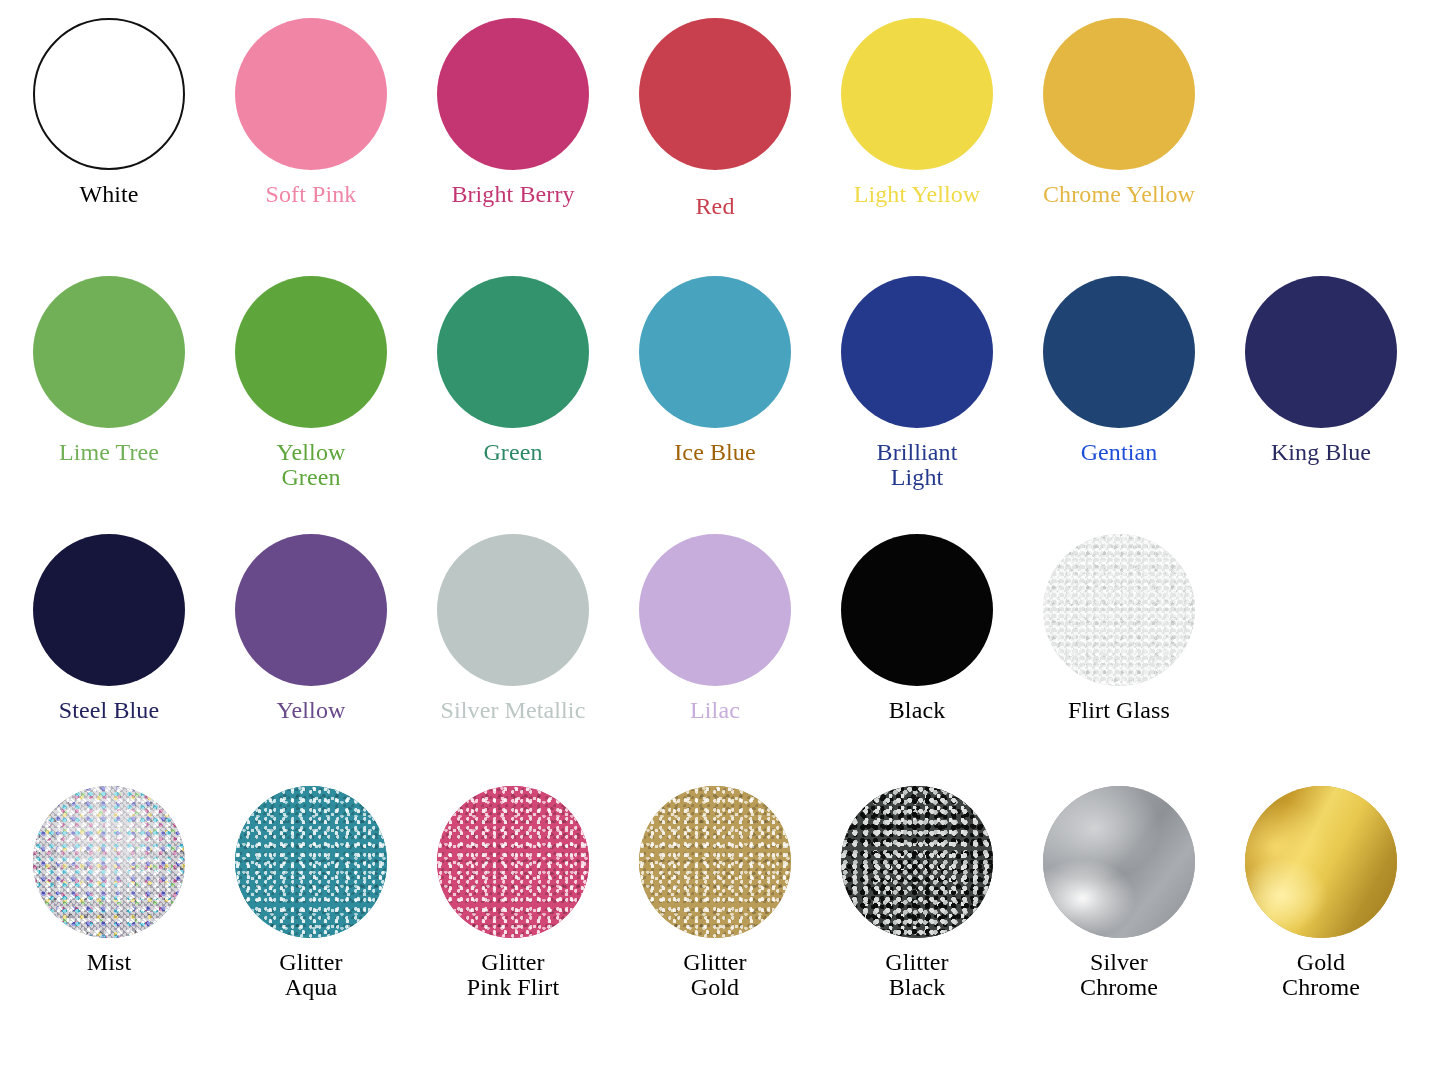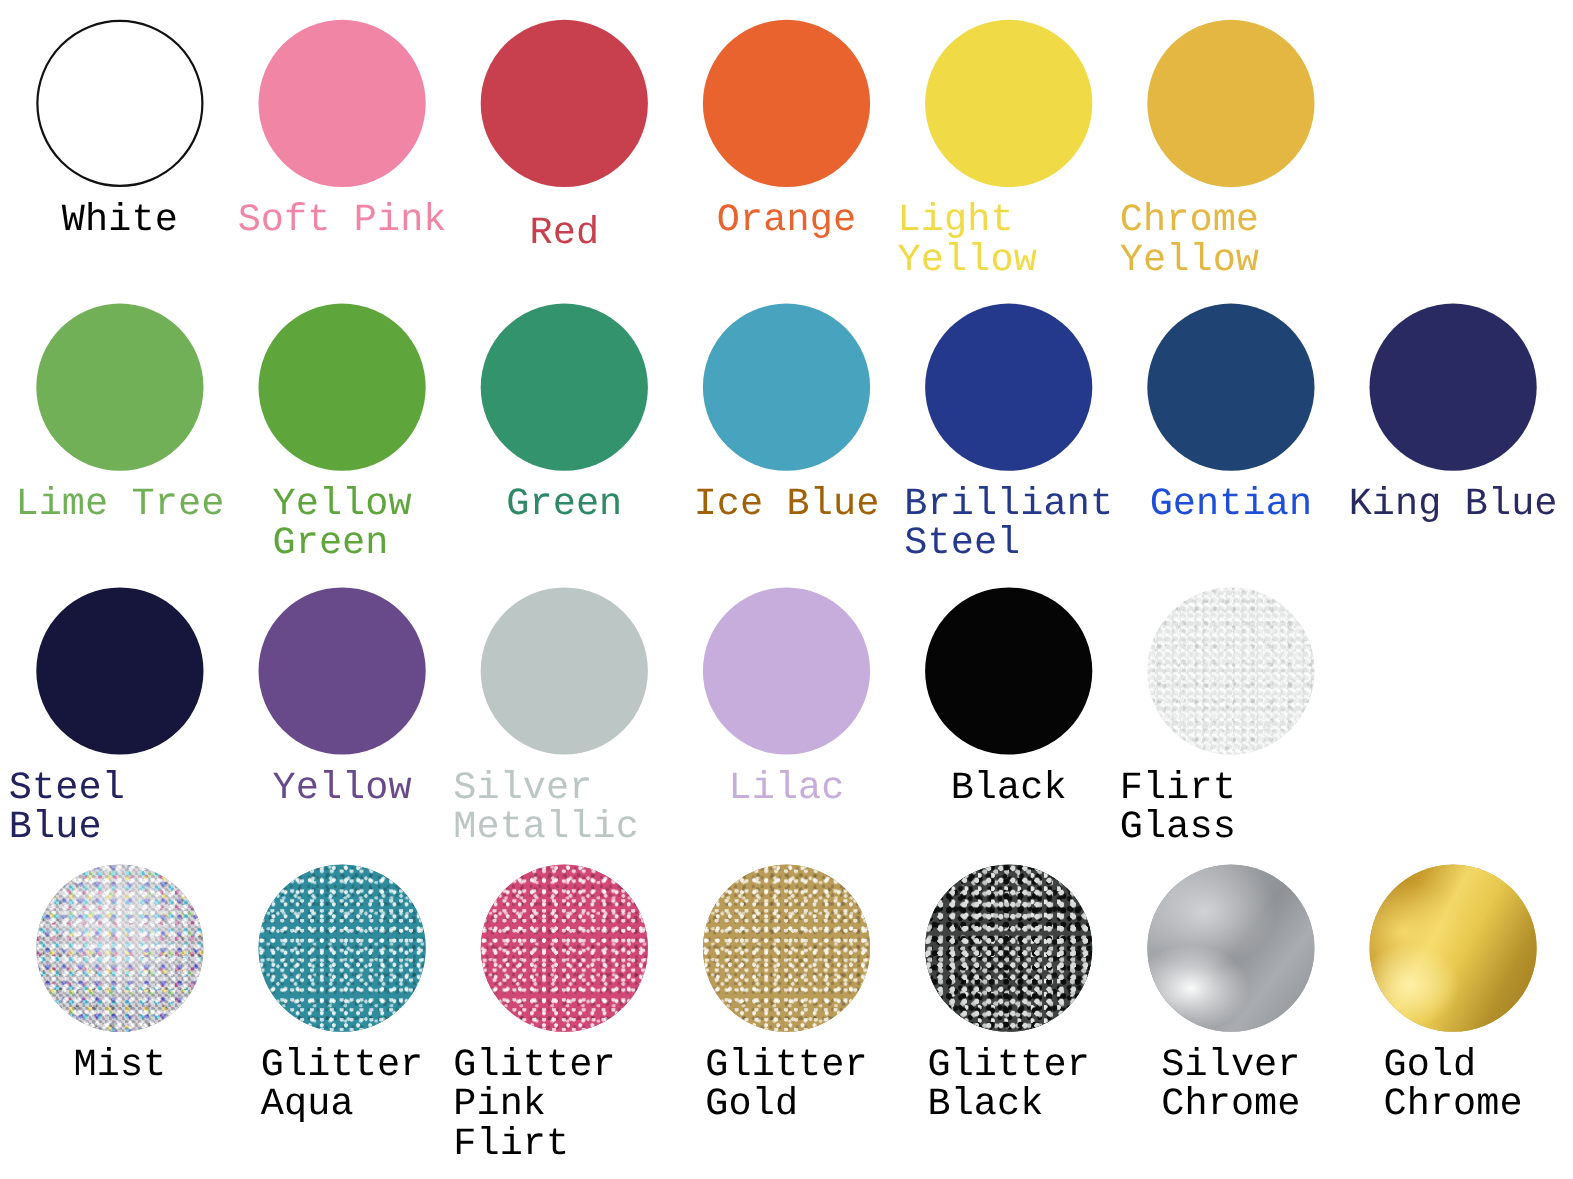--- a/index.html
+++ b/index.html
@@ -48,25 +48,26 @@
     flex: none;
   }
   .swatch.outlined {
     border: 2.2px solid #111111;
     width: 148px;
     height: 148px;
   }
 
   .label {
     margin-top: 12px;
-    font-size: 35px;
+    font-size: 24px;
     line-height: 1.03;
+    text-align: center;
     letter-spacing: 0.1px;
     white-space: pre-line;
-    font-family: Liberation Mono, monospace;
+    font-family: Liberation Serif, serif;
   }
 
   
   .tex {
     position: absolute;
     inset: 0;
   }
 
   
   .tex-etched {
@@ -163,26 +164,26 @@
     <div class="row row-1">
       <div class="cell">
         <div class="swatch outlined" style="background-color: rgb(255, 255, 255);"></div>
         <div class="label" style="color: rgb(0, 0, 0);">White</div>
       </div>
       <div class="cell">
         <div class="swatch" style="background-color: rgb(241, 133, 165);"></div>
         <div class="label" style="color: rgb(241, 133, 165);">Soft Pink</div>
       </div>
       <div class="cell">
+        <div class="swatch" style="background-color: rgb(196, 54, 114);"></div>
+        <div class="label" style="color: rgb(196, 54, 114);">Bright Berry</div>
+      </div>
+      <div class="cell">
         <div class="swatch" style="background-color: rgb(200, 64, 77);"></div>
         <div class="label" style="color: rgb(200, 64, 77); margin-top: 24px;">Red</div>
-      </div>
-      <div class="cell">
-        <div class="swatch" style="background-color: rgb(233, 99, 47);"></div>
-        <div class="label" style="color: rgb(233, 99, 47);">Orange</div>
       </div>
       <div class="cell">
         <div class="swatch" style="background-color: rgb(240, 218, 70);"></div>
         <div class="label" style="color: rgb(240, 218, 70);">Light Yellow</div>
       </div>
       <div class="cell">
         <div class="swatch" style="background-color: rgb(228, 183, 66);"></div>
         <div class="label" style="color: rgb(228, 183, 66);">Chrome Yellow</div>
       </div>
     </div>
@@ -200,21 +201,21 @@
         <div class="swatch" style="background-color: rgb(51, 147, 109);"></div>
         <div class="label" style="color: rgb(46, 138, 102);">Green</div>
       </div>
       <div class="cell">
         <div class="swatch" style="background-color: rgb(72, 163, 190);"></div>
         <div class="label" style="color: #a16207;">Ice Blue</div>
       </div>
       <div class="cell">
         <div class="swatch" style="background-color: rgb(37, 57, 140);"></div>
         <div class="label" style="color: rgb(37, 57, 140);">Brilliant
-Steel</div>
+Light</div>
       </div>
       <div class="cell">
         <div class="swatch" style="background-color: rgb(31, 67, 114);"></div>
         <div class="label" style="color: #1d4ed8;">Gentian</div>
       </div>
       <div class="cell">
         <div class="swatch" style="background-color: rgb(42, 42, 99);"></div>
         <div class="label" style="color: rgb(42, 42, 99);">King Blue</div>
       </div>
     </div>

